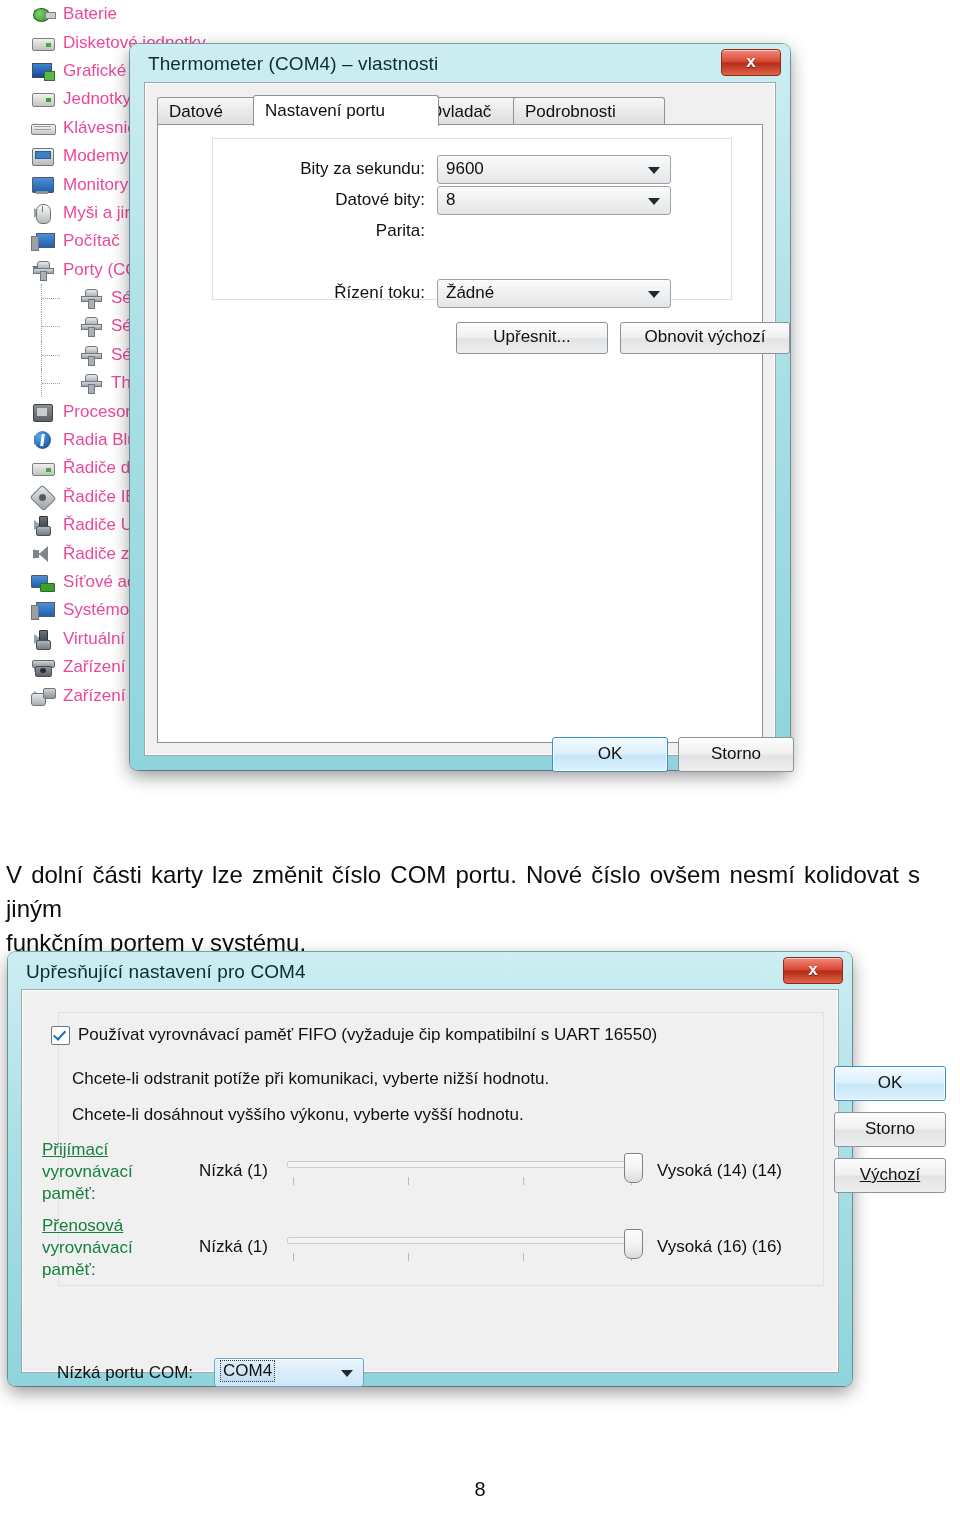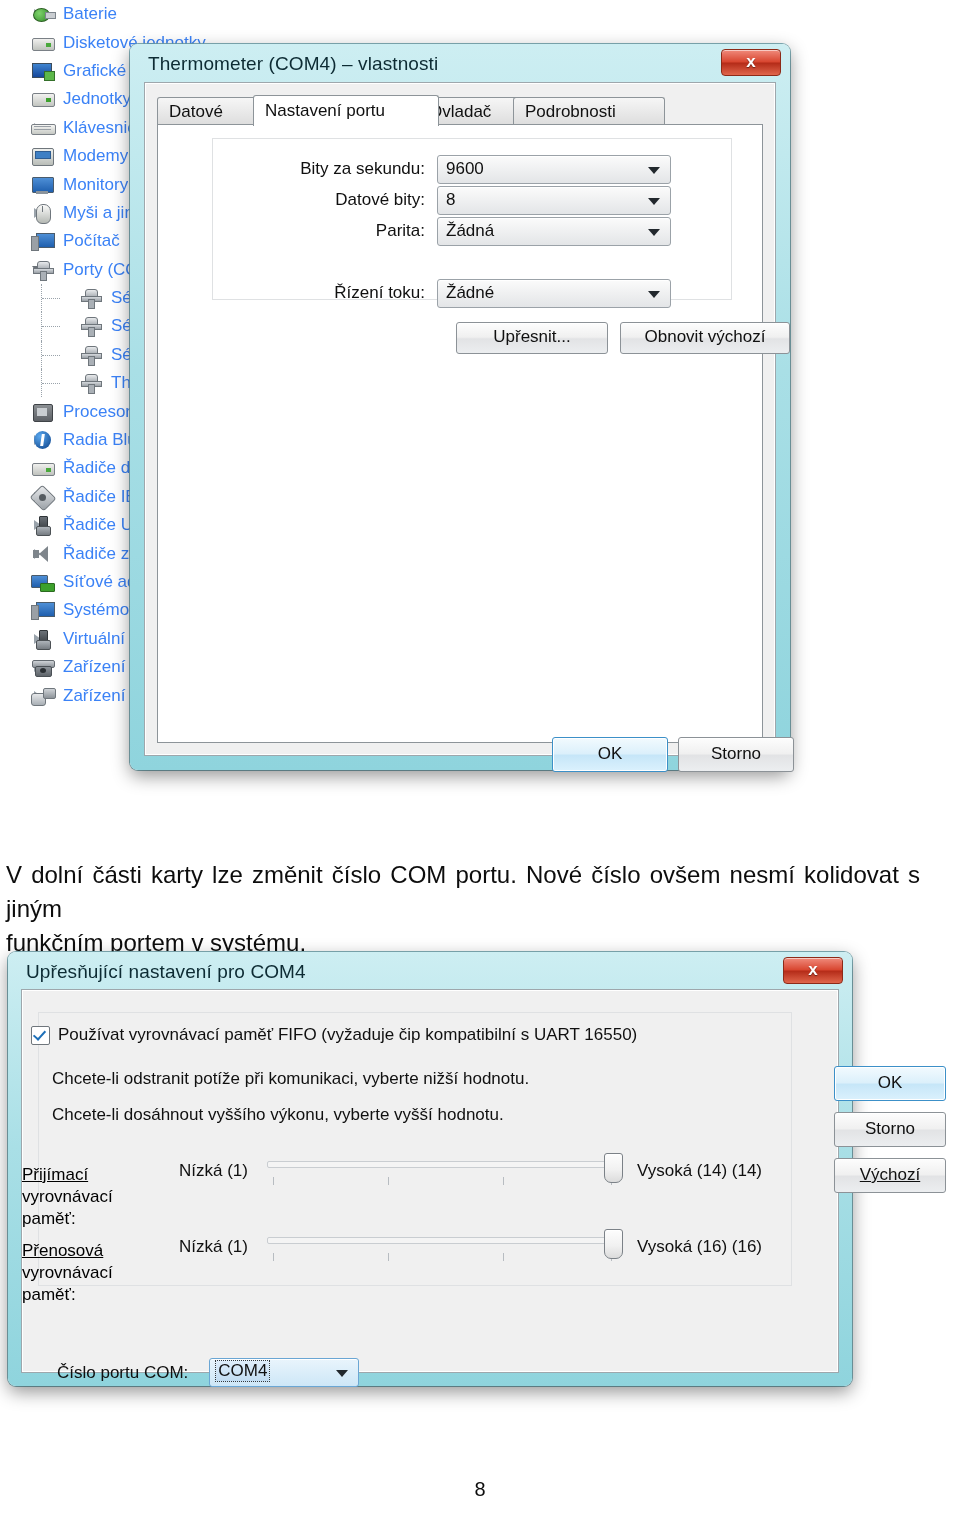--- a/index.html
+++ b/index.html
@@ -10,21 +10,21 @@
     -webkit-font-smoothing:antialiased;
   }
 
   
   #devtree{
     position:absolute;left:0;top:0;width:330px;height:720px;
     background:#ffffff;overflow:hidden;
   }
   .tree-row{
     position:relative;height:28.4px;display:flex;align-items:center;
-    padding-left:30px;font-size:17px;color:#3b82f6;white-space:nowrap;
+    padding-left:30px;font-size:17px;color:#ec4899;white-space:nowrap;
   }
   .tree-row.child{padding-left:78px;}
   .twisty{
     position:absolute;left:34px;width:0;height:0;
     border-left:7px solid #9aa3ab;border-top:5px solid transparent;
     border-bottom:5px solid transparent;
   }
   .twisty.open{
     border-left:6px solid transparent;border-right:6px solid transparent;
     border-top:8px solid #6b7278;border-bottom:0;left:32px;
@@ -167,36 +167,35 @@
     font-size:24px;line-height:34px;color:#0d0d0d;
     text-align:justify;
   }
   #para .l1{display:block;padding:0 4px 0 6px;text-align:justify;text-align-last:justify;}
   #para .l2{display:block;padding:0 4px 0 6px;}
 
   
   #dlg2{left:8px;top:952px;width:844px;height:434px;}
   #dlg2 .btn-close{right:9px;}
   #dlg2 .aero-client{left:13px;top:37px;right:13px;bottom:13px;}
-  #dlg2 .groupbox{left:16px;top:22px;width:752px;height:272px;}
+  #dlg2 .groupbox{left:36px;top:22px;width:752px;height:272px;padding-left:12px;}
   .chkrow{position:absolute;left:-8px;top:12px;display:flex;align-items:center;}
   .chkbox{
     width:17px;height:17px;background:#ffffff;border:1px solid #6f767c;
     border-radius:2px;position:relative;margin-right:8px;flex:0 0 auto;
   }
   .chkbox:after{
     content:"";position:absolute;left:4px;top:1px;width:5px;height:10px;
     border:solid #1d6fb8;border-width:0 2px 2px 0;transform:rotate(42deg);
   }
   .chktext{font-size:17px;color:#101010;white-space:nowrap;}
   .hint{position:absolute;left:13px;font-size:17px;color:#101010;white-space:nowrap;}
   .sliderlabel{
-    position:absolute;left:-17px;width:128px;font-size:17px;color:#000000;
+    position:absolute;left:-17px;width:128px;font-size:17px;color:#15803d;
     line-height:22px;
-    margin-top:25px;
   }
   .ul{text-decoration:underline;}
   .lowlab{position:absolute;font-size:17px;color:#101010;white-space:nowrap;}
   .hilab{position:absolute;font-size:17px;color:#101010;white-space:nowrap;text-align:right;}
   .slider{position:absolute;height:34px;}
   .slider .track{
     position:absolute;left:0;right:0;top:6px;height:5px;
     background:#f4f4f4;border:1px solid #c9cdd1;border-radius:2px;
   }
   .slider .tick{position:absolute;top:22px;width:1px;height:8px;background:#b7bcc1;}
@@ -484,24 +483,20 @@
           </div>
           <div class="frow" style="top:44px">
             <span class="flabel">Datové bity:</span>
             <span class="combo">
               <span class="val">8</span>
               <span class="arr"></span>
             </span>
           </div>
           <div class="frow" style="top:75px">
             <span class="flabel">Parita:</span>
-            <span class="combo">
-              <span class="val">Žádná</span>
-              <span class="arr"></span>
-            </span>
           </div>
           <div class="frow" style="top:137px">
             <span class="flabel">Řízení toku:</span>
             <span class="combo">
               <span class="val">Žádné</span>
               <span class="arr"></span>
             </span>
           </div>
         </div>
       <div class="btn" id="btn-advanced">Upřesnit...</div>
@@ -558,21 +553,21 @@
         <div class="tick" style="left:6px"></div>
         <div class="tick" style="left:121px"></div>
         <div class="tick" style="left:236px"></div>
         <div class="tick" style="left:344px"></div>
         <div class="thumb" style="left:337px"></div>
       </div>
       <div class="hilab" style="left:598px;top:224px">Vysoká (16)  (16)</div>
     </div>
 
     <div id="comrow">
-      <span class="lbl">Číslo portu COM:</span>
+      <span class="lbl">Nízká portu COM:</span>
       <span class="combo focused" style="width:148px">
         <span class="val">COM4</span>
         <span class="arr"></span>
       </span>
     </div>
 
     <div class="btn default" id="btn-ok2">OK</div>
     <div class="btn" id="btn-cancel2">Storno</div>
     <div class="btn" id="btn-default2"><span class="ul">Výchozí</span></div>
   </div>

